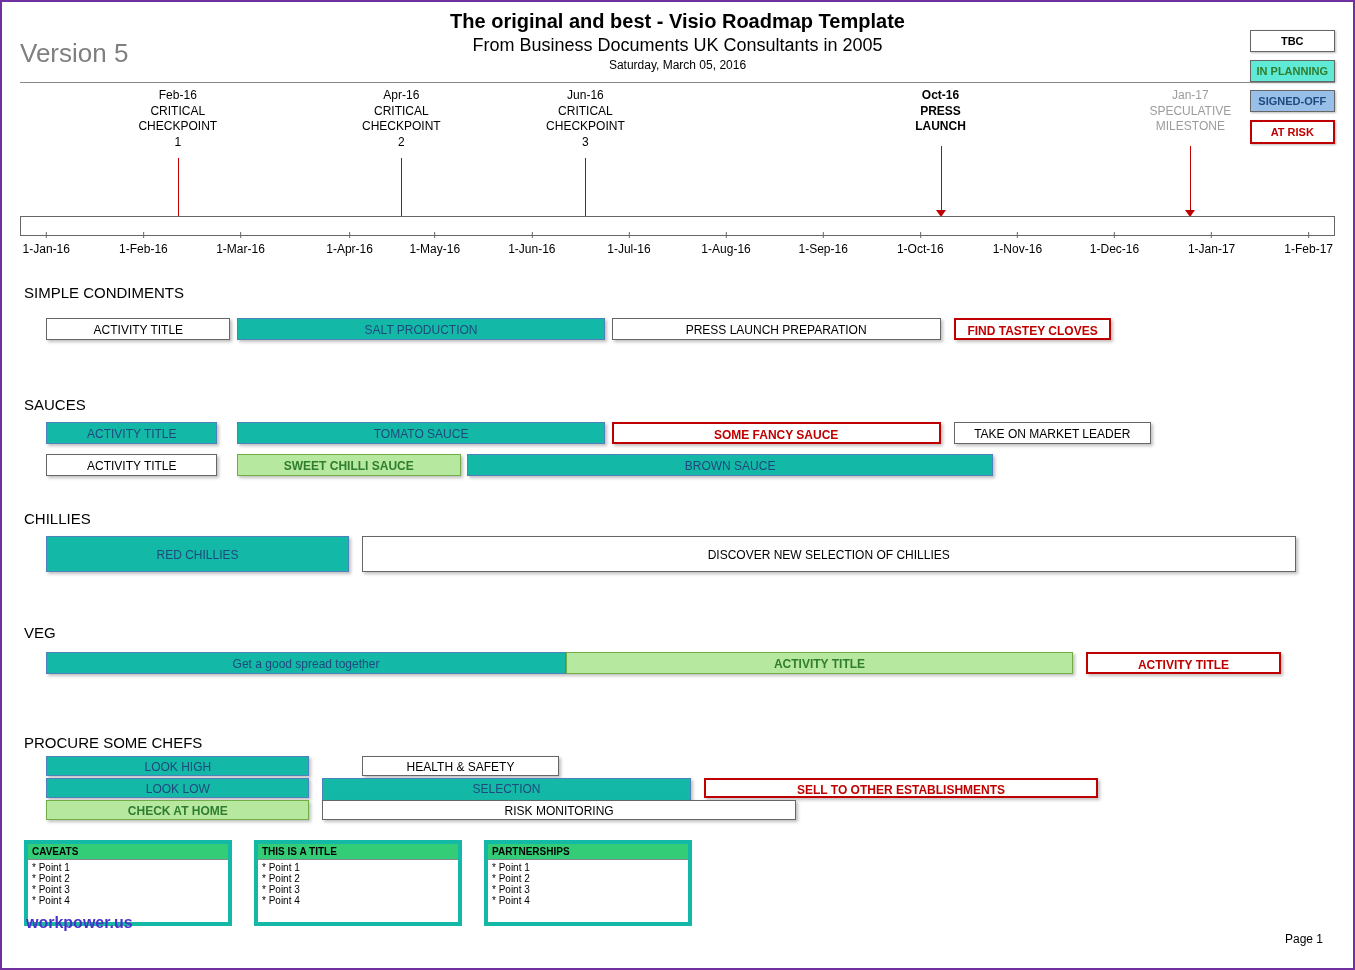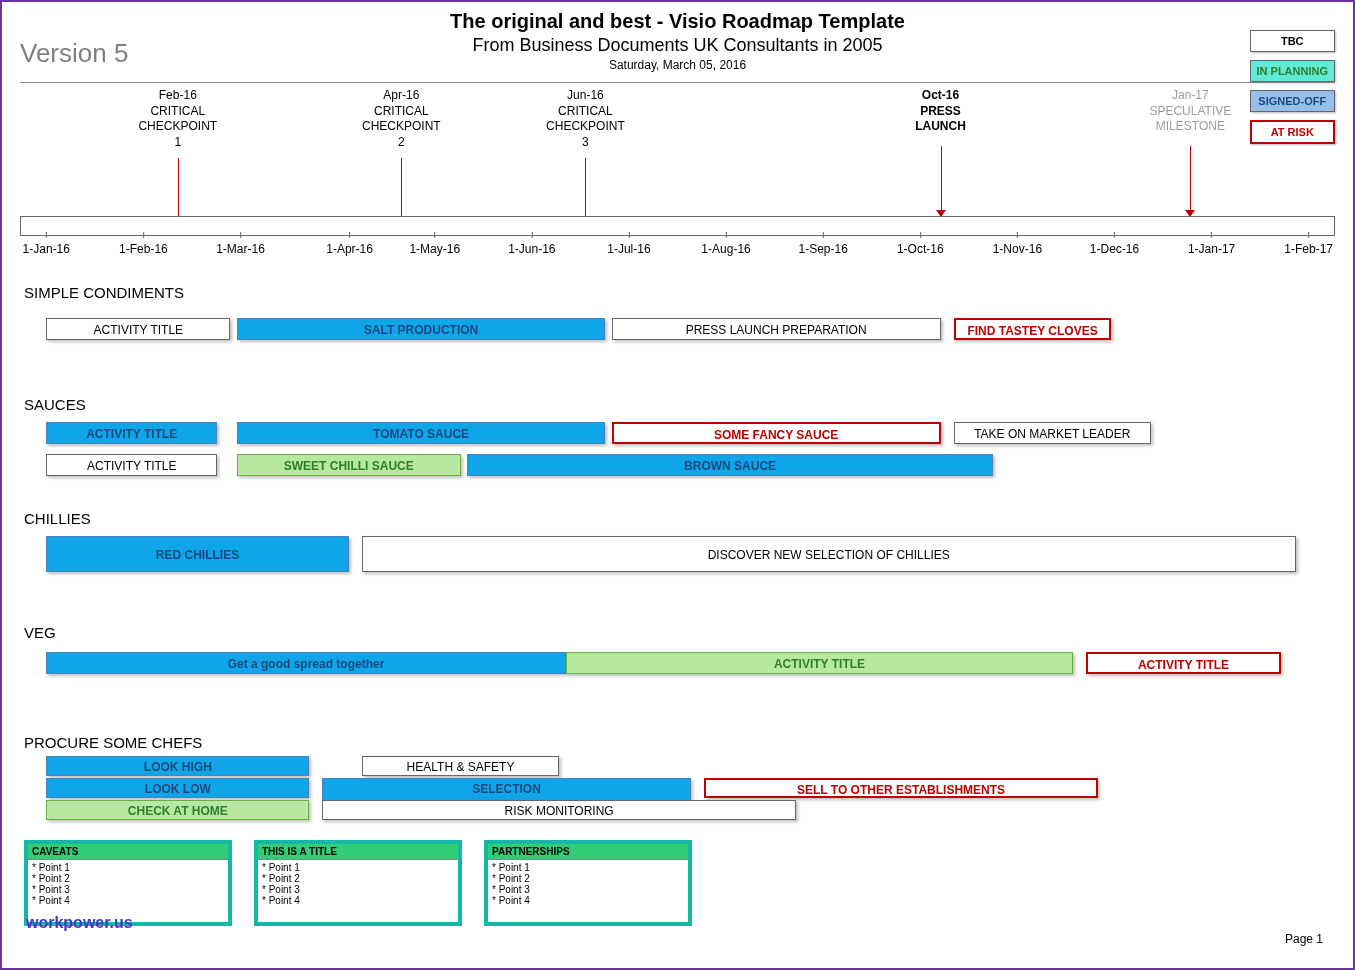--- a/index.html
+++ b/index.html
@@ -28,21 +28,21 @@
   .ticklabels{position:absolute;left:0;right:0;top:154px;height:16px;}
   .tick{position:absolute;transform:translateX(-50%);font-size:12px;color:#000;white-space:nowrap;}
   .tick::before{content:'';position:absolute;left:50%;top:-10px;transform:translateX(-50%);width:1px;height:6px;background:#666;}
   .arrow{position:absolute;width:0;height:0;border-left:5px solid transparent;border-right:5px solid transparent;border-top:7px solid #c00000;transform:translateX(-50%);}
   .cross{position:absolute;color:#c00000;font-weight:900;font-family:Arial;font-size:16px;transform:translate(-50%,-2px);}
   .lane-title{position:absolute;left:22px;font-size:15px;font-weight:400;}
   .bar{position:absolute;height:22px;line-height:22px;text-align:center;font-size:12px;box-shadow:2px 2px 3px rgba(0,0,0,0.25);box-sizing:border-box;}
   .bar.big{height:36px;line-height:36px;}
   .bar.thin{height:20px;line-height:20px;}
   .b-white{background:#fff;border:1px solid #666;color:#000;}
-  .b-blue{background:#0ea5e9;border:1px solid #4f81bd;color:#1f497d;font-weight:700;}
+  .b-blue{background:#14b8a6;border:1px solid #4f81bd;color:#1f497d;font-weight:400;}
   .b-green{background:#b7e89f;border:1px solid #70ad47;color:#2f7d2f;font-weight:700;}
   .b-risk{background:#fff;border:2px solid #c00000;color:#c00000;font-weight:700;}
   
   .infobox{position:absolute;width:200px;border:4px solid #14b8a6;font-size:10px;}
   .ib-head{background:#33cc77;color:#000;font-weight:700;padding:2px 4px;border-bottom:1px solid #888;font-size:10px;}
   .ib-body{padding:2px 4px;overflow:hidden;}
   .ib-body div{white-space:nowrap;}
   .wm{position:absolute;left:24px;bottom:36px;color:#4a32c9;font-size:16px;font-weight:700;}
   .pg{position:absolute;right:30px;bottom:22px;font-size:12px;}
 </style>

